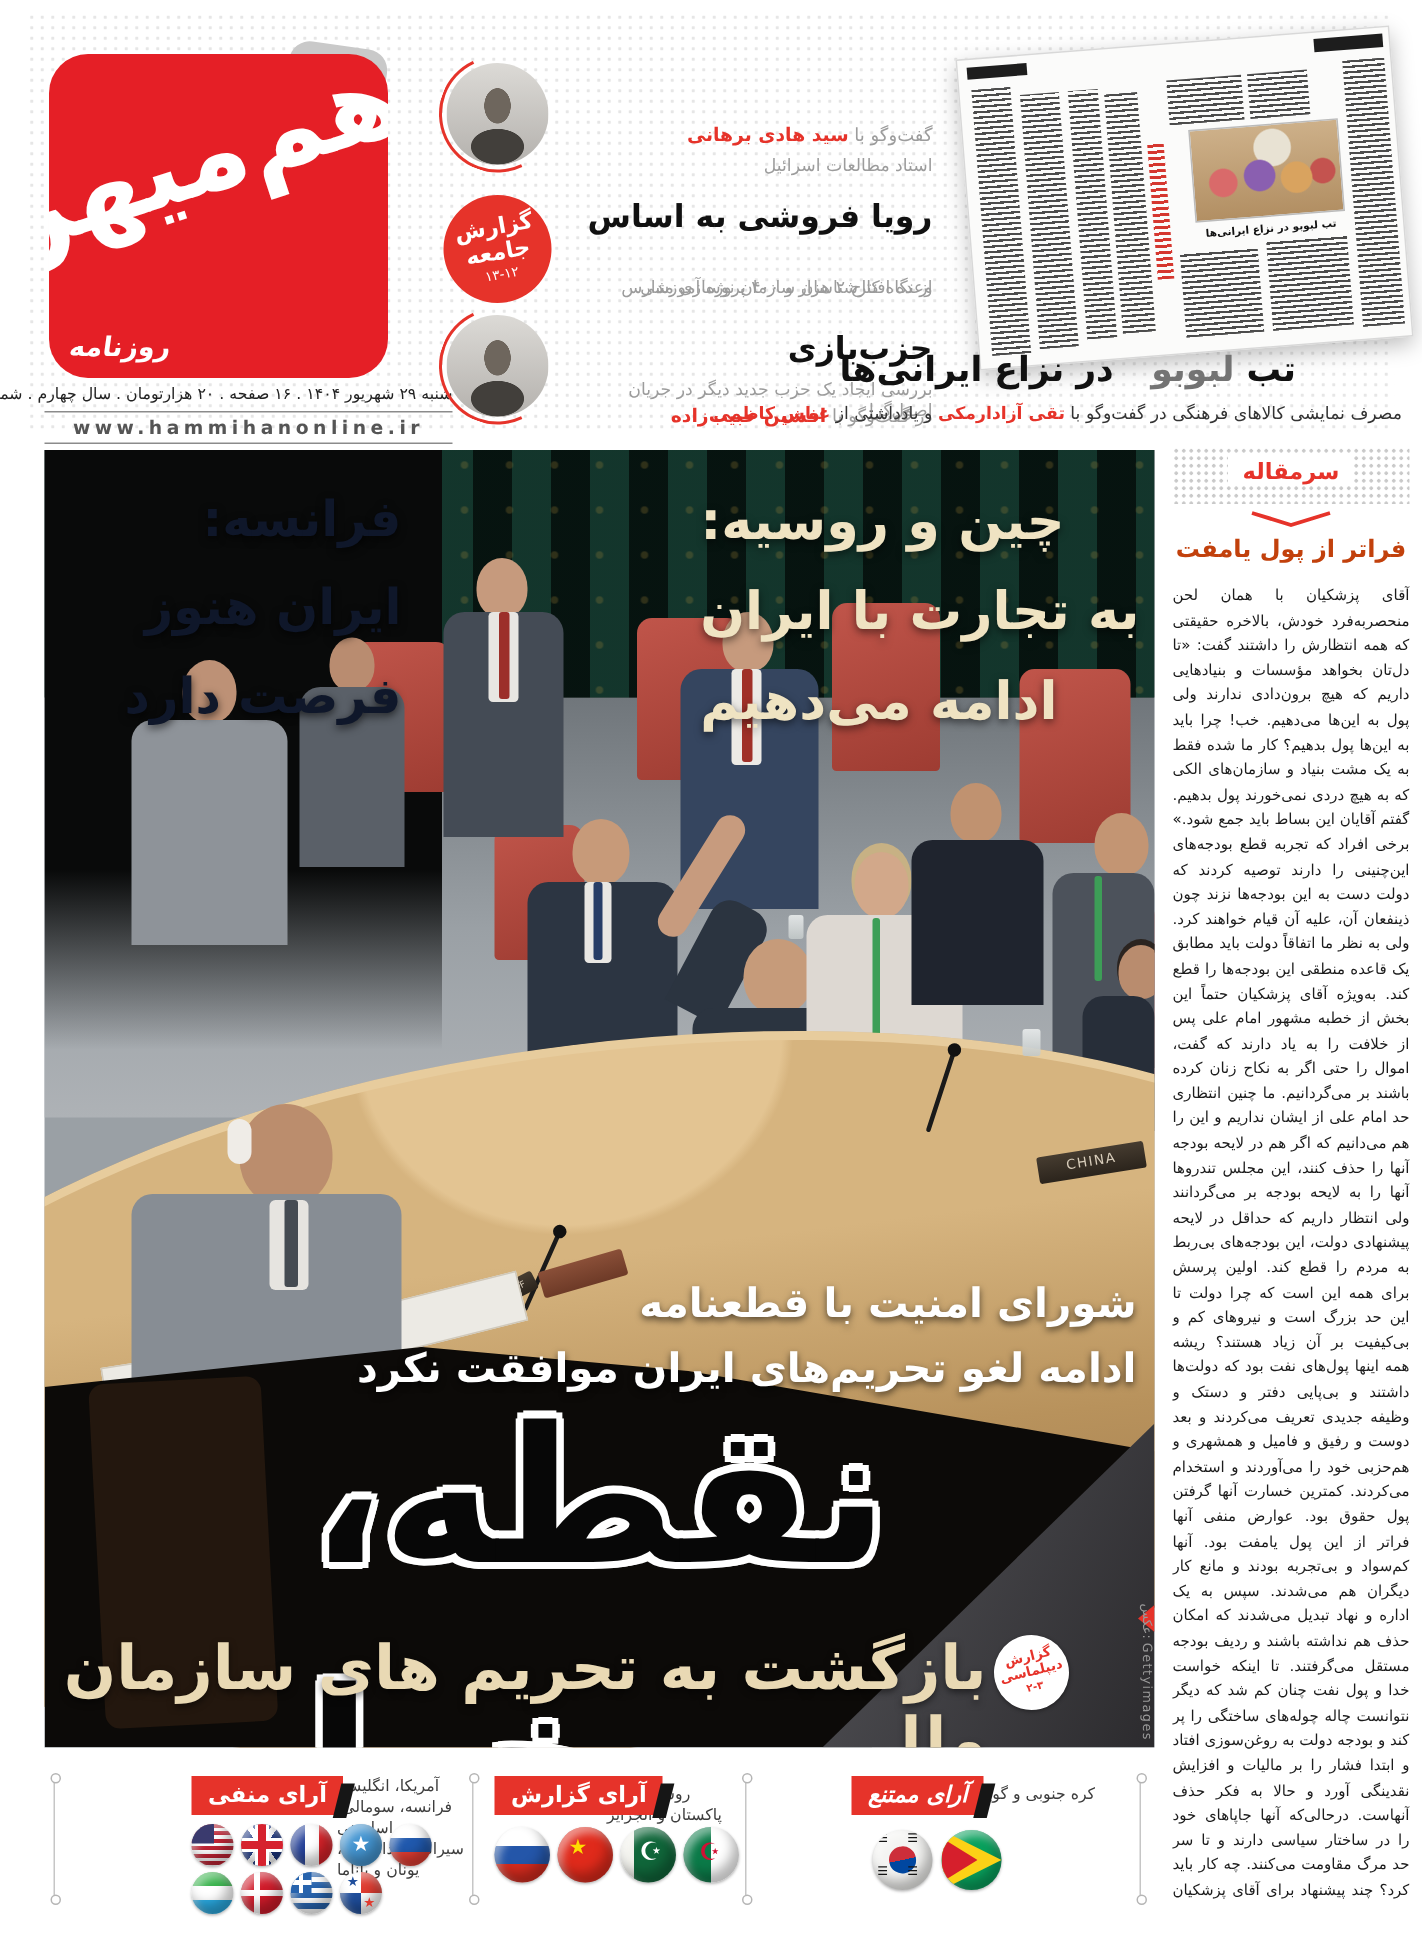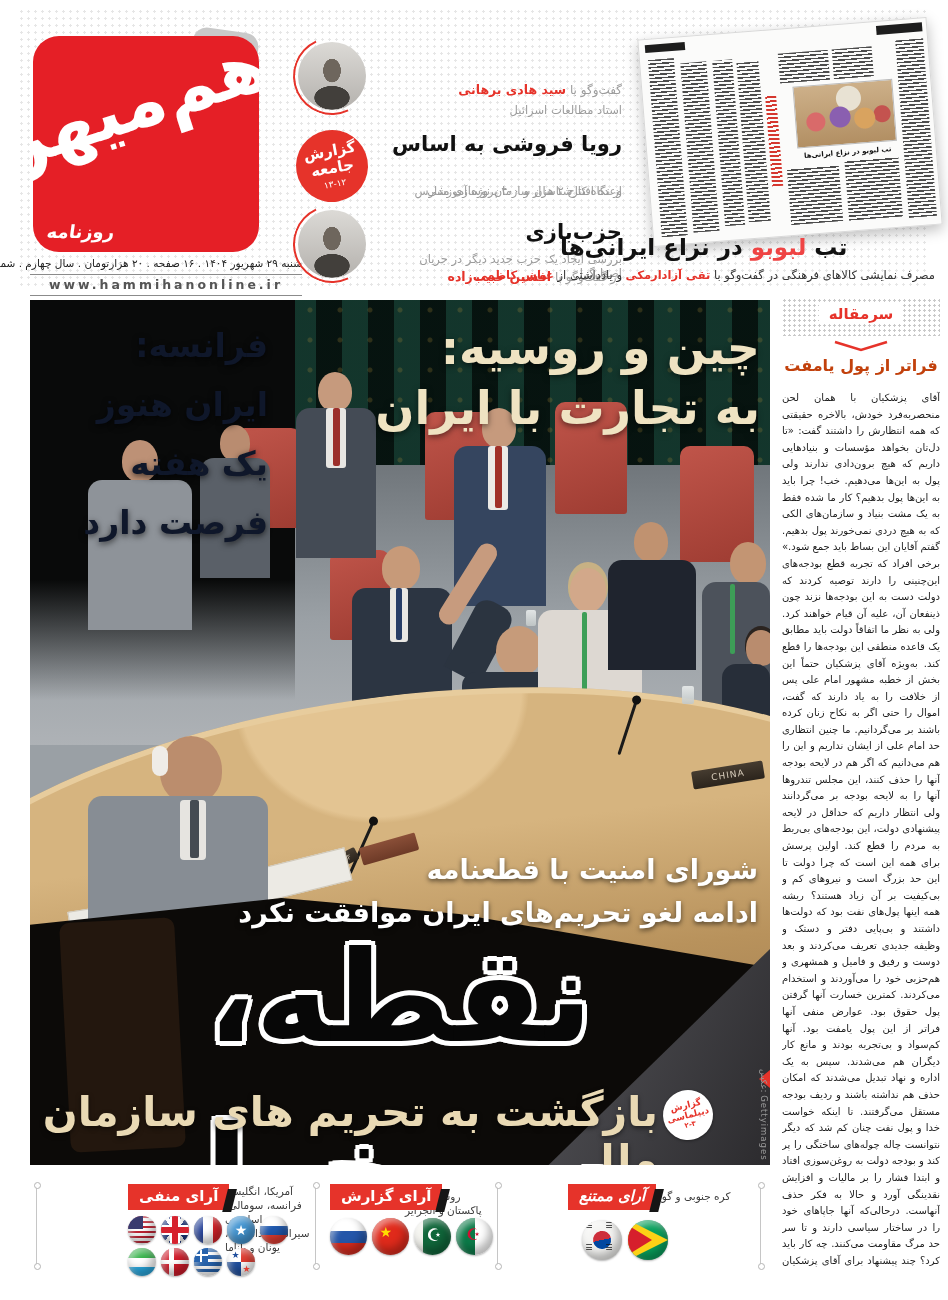--- a/index.html
+++ b/index.html
@@ -48,21 +48,21 @@
       radial-gradient(circle at 45% 55%,#8a5fb0 0 10px,transparent 11px),
       radial-gradient(circle at 70% 60%,#d9a35f 0 10px,transparent 11px),
       radial-gradient(circle at 88% 55%,#c4534f 0 8px,transparent 9px),
       radial-gradient(circle at 55% 25%,#e8e2d3 0 12px,transparent 13px),
       linear-gradient(#cdb089,#b28f63);}
   .gred{position:absolute;left:122px;top:64px;width:11px;height:92px;
     background:repeating-linear-gradient(0deg,#d5372f 0 2px,transparent 2px 4.2px);}
   .ghead{position:absolute;left:148px;top:124px;width:104px;font-size:7px;font-weight:bold;color:#111;
     text-align:center;direction:rtl;}
   .lab-head{left:560px;top:234px;width:375px;font-size:23px;font-weight:bold;color:#111;text-align:left;direction:rtl;}
-  .lab-head i{color:#ef4444;font-style:normal;}
+  .lab-head i{color:#737373;font-style:normal;margin-left:17px;}
   .lab-sub{left:560px;top:268px;width:375px;font-size:11.5px;color:#333;text-align:left;direction:rtl;white-space:nowrap;}
   .lab-sub i{color:#e6332a;font-style:normal;font-weight:bold;}
 
   
   .photo{left:30px;top:300px;width:740px;height:865px;background:#9aa0a5;overflow:hidden;direction:ltr;}
   .ph-tap{position:absolute;left:0;top:0;width:740px;height:165px;
     background:
       radial-gradient(circle at 10px 10px,rgba(190,150,60,.22) 2px,transparent 3px),
       repeating-linear-gradient(90deg,rgba(22,66,54,.75) 0 26px,rgba(6,20,16,.85) 26px 52px),
       #0b100d;background-size:30px 30px,auto,auto;}
@@ -89,21 +89,21 @@
   .mic::after{content:"";position:absolute;left:-3px;top:-6px;width:9px;height:9px;border-radius:50%;background:#111;}
   .glass{position:absolute;width:12px;height:18px;background:linear-gradient(#e9ecec,#c2c8c8);border-radius:2px;opacity:.9;}
   .ph-bottom{position:absolute;left:0;top:598px;width:740px;height:267px;background:#0c0a08;
     clip-path:polygon(0 10%,34% 0,58% 6%,100% 26%,100% 100%,0 100%);}
   .ph-wedge{position:absolute;left:470px;top:640px;width:270px;height:225px;
     background:linear-gradient(115deg,#5a5a5f,#2c2b2e);clip-path:polygon(18% 100%,100% 4%,100% 100%);}
   .ph-chairsil{position:absolute;left:35px;top:620px;width:115px;height:230px;background:#23170e;
     border-radius:10px;transform:rotate(-3deg);}
 
   .hl{position:absolute;font-weight:bold;direction:rtl;}
-  .hl-right{right:10px;top:18px;text-align:right;color:#efe3c2;font-size:46px;line-height:60px;
+  .hl-right{right:10px;top:18px;text-align:left;color:#efe3c2;font-size:35px;line-height:60px;
     text-shadow:0 2px 6px rgba(0,0,0,.55);margin-left:41px;}
   .hl-left{left:8px;top:16px;width:230px;text-align:right;color:#0f172a;font-size:33px;line-height:59px;
     text-shadow:0 2px 6px rgba(0,0,0,.65);}
   .kicker{right:12px;top:548px;text-align:right;color:#fff;font-size:27px;line-height:43px;font-weight:bold;
     direction:rtl;text-shadow:0 2px 5px rgba(0,0,0,.6);}
   .bigtitle{left:0;top:610px;width:740px;text-align:center;color:#070707;font-size:126px;font-weight:bold;
     direction:rtl;letter-spacing:-3px;line-height:175px;
     text-shadow:-5px 0 0 #fff,5px 0 0 #fff,0 -5px 0 #fff,0 5px 0 #fff,
       -4px -4px 0 #fff,4px -4px 0 #fff,-4px 4px 0 #fff,4px 4px 0 #fff;}
   .subtitle{right:112px;top:788px;text-align:right;color:#e9d9b4;font-size:41px;font-weight:bold;direction:rtl;
@@ -333,25 +333,25 @@
       <div class="torso" style="left:122px;top:446px;width:16px;height:30px;background:#efece7;border-radius:8px;"></div>
     </div>
 
     <div class="ph-bottom"></div>
     <div class="ph-wedge"></div>
     <div class="ph-chairsil"></div>
 
     <div class="hl hl-right">
       <div>چین و روسیه:</div>
       <div>به تجارت با ایران</div>
+      <div>ادامه می‌دهیم</div>
     </div>
     <div class="hl hl-left">
       <div>فرانسه:</div>
       <div>ایران هنوز</div>
-      <div>یک هفته</div>
       <div>فرصت دارد</div>
     </div>
     <div class="hl kicker">
       <div>شورای امنیت با قطعنامه</div>
       <div>ادامه لغو تحریم‌های ایران موافقت نکرد</div>
     </div>
     <div class="hl bigtitle">نقطه، سرخط</div>
     <div class="hl subtitle">بازگشت به تحریم های سازمان ملل</div>
     <div class="subbadge">
       <span class="s1">گزارش</span>

